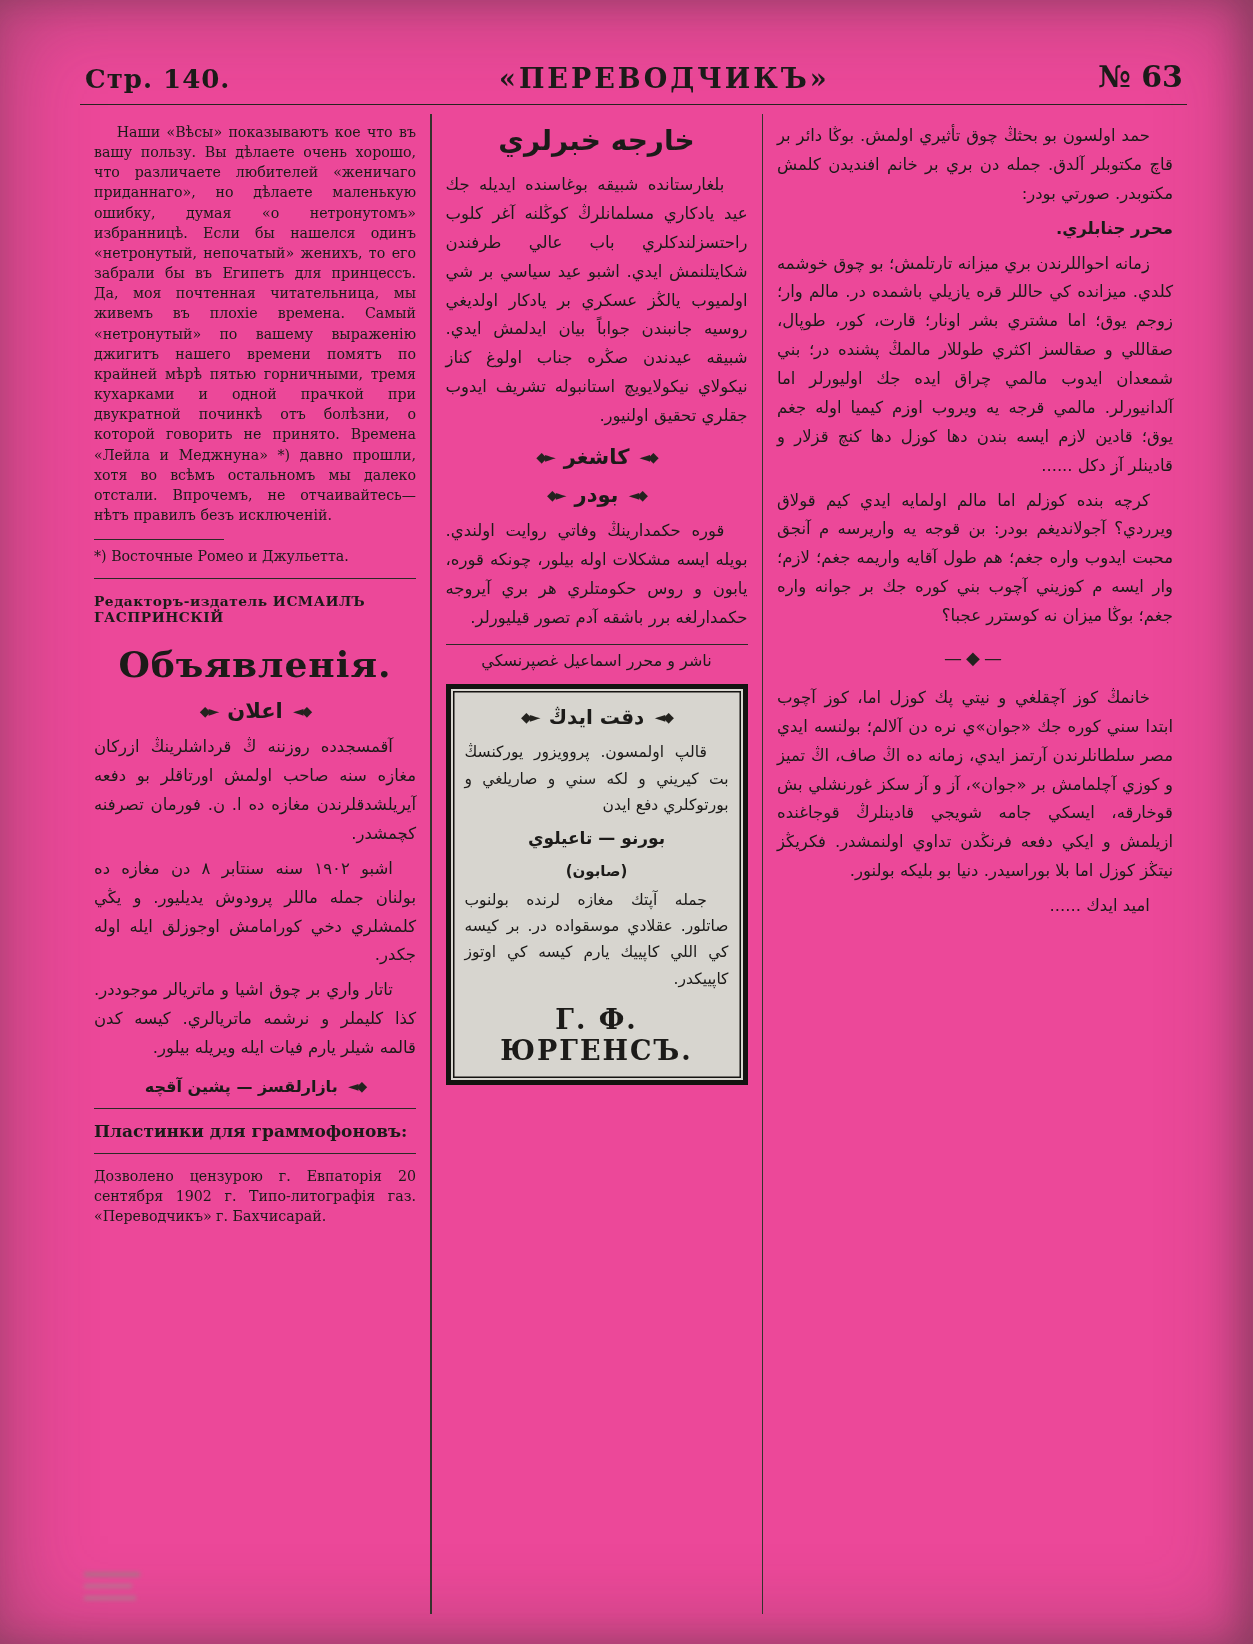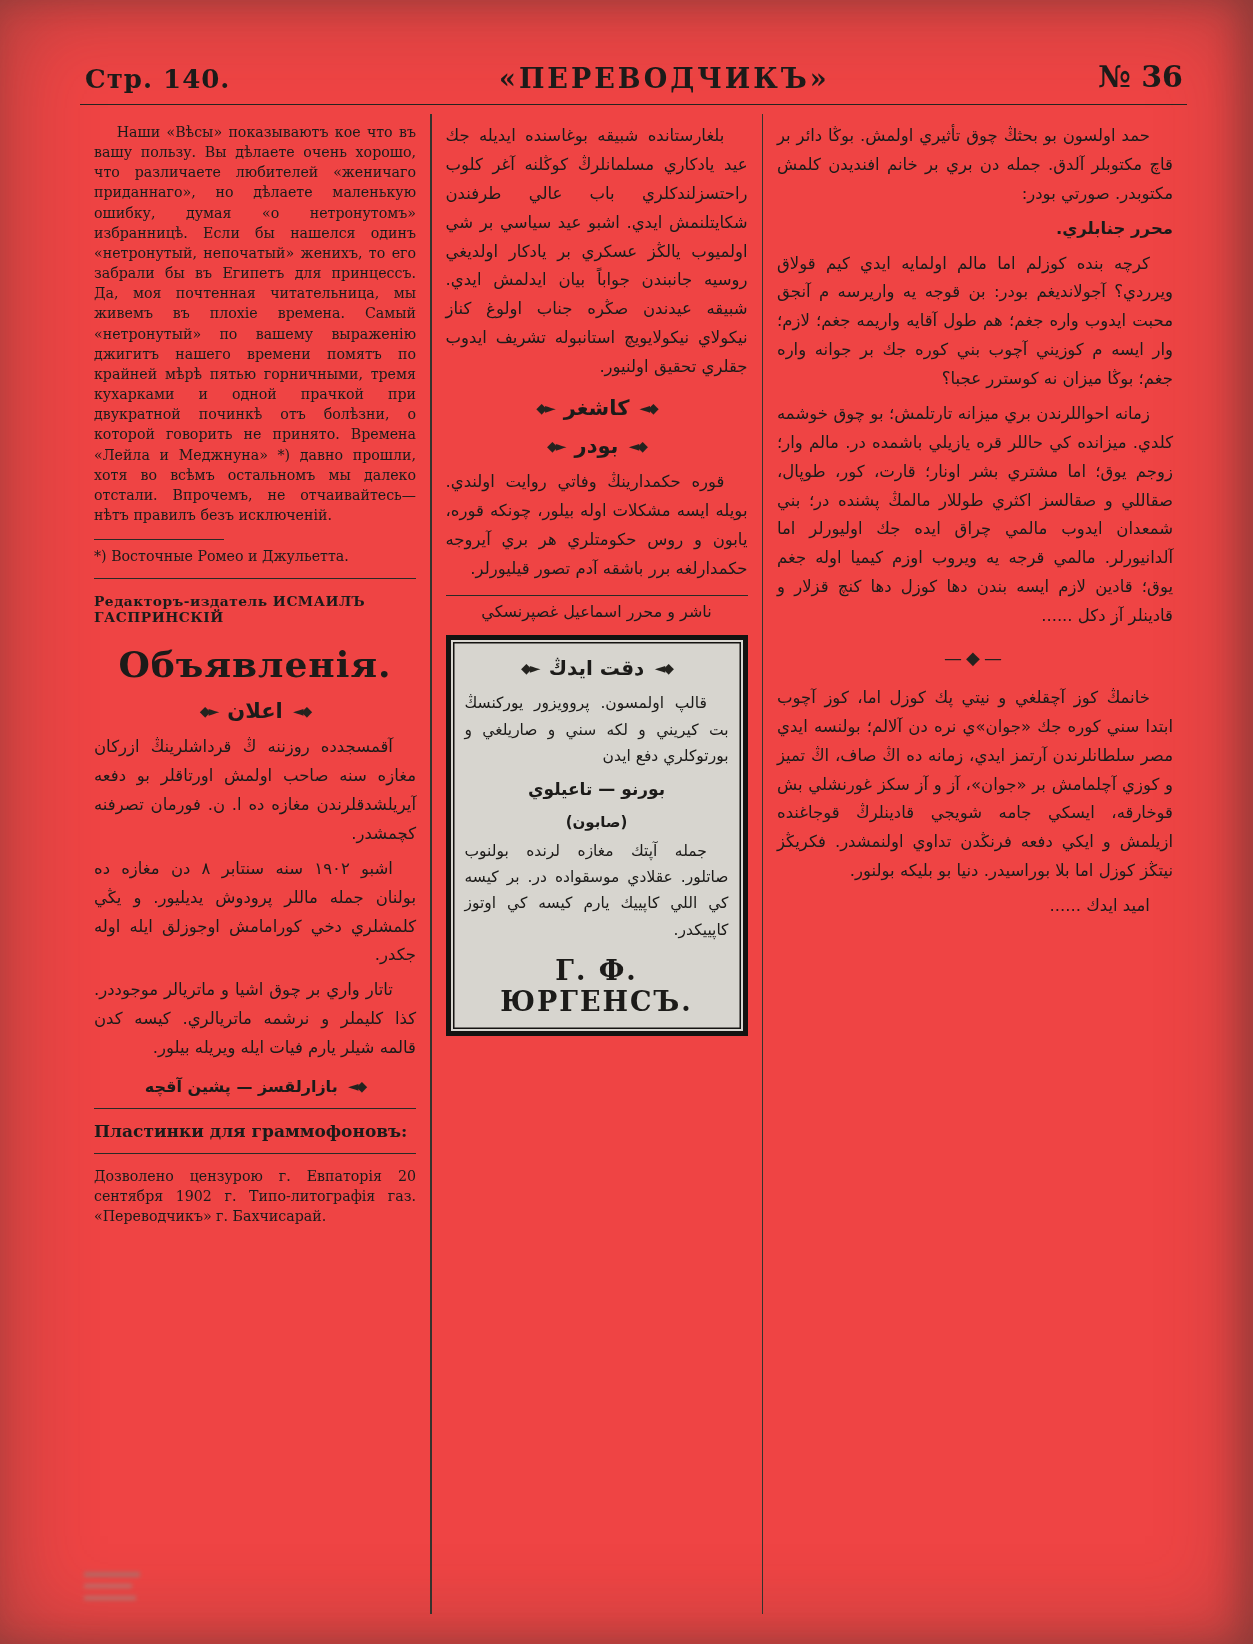--- a/index.html
+++ b/index.html
@@ -6,21 +6,21 @@
   body{
     width:1253px;height:1644px;
     background:#c8c7c2;
     font-family:"DejaVu Serif", serif;
     color:#1c1b19;
     overflow:hidden;
     position:relative;
   }
   .paper{
     position:absolute;inset:0;
-    background:#ef4444;
+    background:#ec4899;
     box-shadow:inset 0 0 90px rgba(60,58,52,.45), inset -14px 0 30px rgba(40,38,34,.25);
   }
   
   .hdr{
     position:absolute;top:48px;left:85px;right:70px;height:46px;
     display:flex;align-items:flex-end;justify-content:space-between;
   }
   .hdr .pageno{font-size:26px;font-weight:bold;letter-spacing:1px;}
   .hdr .masthead{font-size:27px;font-weight:bold;letter-spacing:3px;}
   .hdr .issue{font-size:30px;font-weight:bold;}
@@ -107,21 +107,21 @@
   }
 </style>
 </head>
 <body>
 
 <div class="paper">
 
   <div class="hdr">
     <span class="pageno">Стр. 140.</span>
     <span class="masthead">«ПЕРЕВОДЧИКЪ»</span>
-    <span class="issue">№ 36</span>
+    <span class="issue">№ 63</span>
   </div>
   <div class="hdr-rule"></div>
 
   <div class="cols">
 
     <div class="col col-l ru">
       <p>Наши «Вѣсы» показываютъ кое что въ вашу пользу. Вы дѣлаете очень хорошо, что различаете любителей «женичаго приданнаго», но дѣлаете маленькую ошибку, думая «о нетронутомъ» избранницѣ. Если бы нашелся одинъ «нетронутый, непочатый» женихъ, то его забрали бы въ Египетъ для принцессъ. Да, моя почтенная читательница, мы живемъ въ плохіе времена. Самый «нетронутый» по вашему выраженію джигитъ нашего времени помятъ по крайней мѣрѣ пятью горничными, тремя кухарками и одной прачкой при двукратной починкѣ отъ болѣзни, о которой говорить не принято. Времена «Лейла и Меджнуна» *) давно прошли, хотя во всѣмъ остальномъ мы далеко отстали. Впрочемъ, не отчаивайтесь—нѣтъ правилъ безъ исключеній.</p>
       <div class="shortrule"></div>
       <p class="footnote" style="text-indent:0">*) Восточные Ромео и Джульетта.</p>
       <div class="hrule"></div>
@@ -146,20 +146,21 @@
 
       <div class="hrule"></div>
       <div class="gram-title">Пластинки для граммофоновъ:</div>
       <div class="hrule"></div>
       <p class="censor" style="text-indent:0">Дозволено цензурою г. Евпаторія 20 сентября 1902 г. Типо-литографія газ. «Переводчикъ» г. Бахчисарай.</p>
     </div>
 
     <div class="vsep"></div>
 
     <div class="col col-m">
+      <div class="ar-head">خارجه خبرلري</div>
 
       <div class="ar">
         <p>بلغارستانده شبيقه بوغاسنده ايديله جك عيد يادكاري مسلمانلرڭ كوڭلنه آغر كلوب راحتسزلندكلري باب عالي طرفندن شكايتلنمش ايدي. اشبو عيد سياسي بر شي اولميوب يالڭز عسكري بر يادكار اولديغي روسيه جانبندن جواباً بيان ايدلمش ايدي. شبيقه عيدندن صڭره جناب اولوغ كناز نيكولاي نيكولايويچ استانبوله تشريف ايدوب جقلري تحقيق اولنيور.</p>
 
         <div class="sec-head">
           <span class="orn">◆◄</span>
           <span>كاشغر</span>
           <span class="orn">►◆</span>
         </div>
 
@@ -186,22 +187,22 @@
         <p>جمله آپتك مغازه لرنده بولنوب صاتلور. عقلادي موسقواده در. بر كيسه كي اللي كاپييك يارم كيسه كي اوتوز كاپييكدر.</p>
         <div class="sig">Г. Ф. ЮРГЕНСЪ.</div>
       </div>
     </div>
 
     <div class="vsep"></div>
 
     <div class="col col-r ar">
       <p>حمد اولسون بو بحثڭ چوق تأثيري اولمش. بوڭا دائر بر قاچ مكتوبلر آلدق. جمله دن بري بر خانم افنديدن كلمش مكتوبدر. صورتي بودر:</p>
       <p class="center-line" style="font-weight:bold">محرر جنابلري.</p>
+      <p>زمانه احواللرندن بري ميزانه تارتلمش؛ بو چوق خوشمه كلدي. ميزانده كي حاللر قره يازيلي باشمده در. مالم وار؛ زوجم يوق؛ اما مشتري بشر اونار؛ قارت، كور، طوپال، صقاللي و صقالسز اكثري طوللار مالمڭ پشنده در؛ بني شمعدان ايدوب مالمي چراق ايده جك اوليورلر اما آلدانيورلر. مالمي قرجه يه ويروب اوزم كيميا اوله جغم يوق؛ قادين لازم ايسه بندن دها كوزل دها كنچ قزلار و قادينلر آز دكل ......</p>
       <p>كرچه بنده كوزلم اما مالم اولمايه ايدي كيم قولاق ويرردي؟ آجولانديغم بودر: بن قوجه يه واريرسه م آنجق محبت ايدوب واره جغم؛ هم طول آقايه واريمه جغم؛ لازم؛ وار ايسه م كوزيني آچوب بني كوره جك بر جوانه واره جغم؛ بوڭا ميزان نه كوسترر عجبا؟</p>
-      <p>زمانه احواللرندن بري ميزانه تارتلمش؛ بو چوق خوشمه كلدي. ميزانده كي حاللر قره يازيلي باشمده در. مالم وار؛ زوجم يوق؛ اما مشتري بشر اونار؛ قارت، كور، طوپال، صقاللي و صقالسز اكثري طوللار مالمڭ پشنده در؛ بني شمعدان ايدوب مالمي چراق ايده جك اوليورلر اما آلدانيورلر. مالمي قرجه يه ويروب اوزم كيميا اوله جغم يوق؛ قادين لازم ايسه بندن دها كوزل دها كنچ قزلار و قادينلر آز دكل ......</p>
       <div class="divider">—◆—</div>
       <p>خانمڭ كوز آچقلغي و نيتي پك كوزل اما، كوز آچوب ابتدا سني كوره جك «جوان»ي نره دن آلالم؛ بولنسه ايدي مصر سلطانلرندن آرتمز ايدي، زمانه ده اڭ صاف، اڭ تميز و كوزي آچلمامش بر «جوان»، آز و آز سكز غورنشلي بش قوخارقه، ايسكي جامه شويجي قادينلرڭ قوجاغنده ازيلمش و ايكي دفعه فرنڭدن تداوي اولنمشدر. فكريڭز نيتڭز كوزل اما بلا بوراسيدر. دنيا بو بليكه بولنور.</p>
       <p class="dots">اميد ايدك ......</p>
     </div>
 
   </div>
 
   <div class="smudge"></div>
 </div>
 

